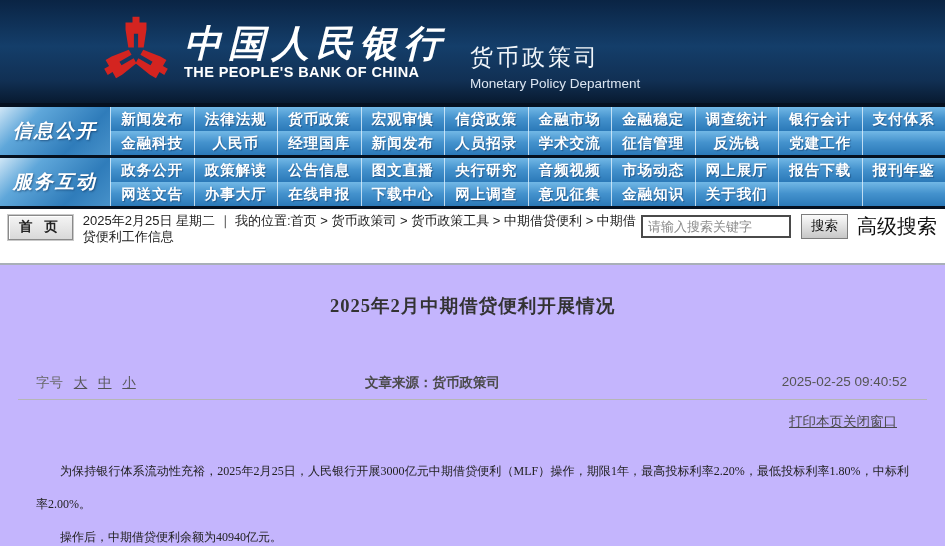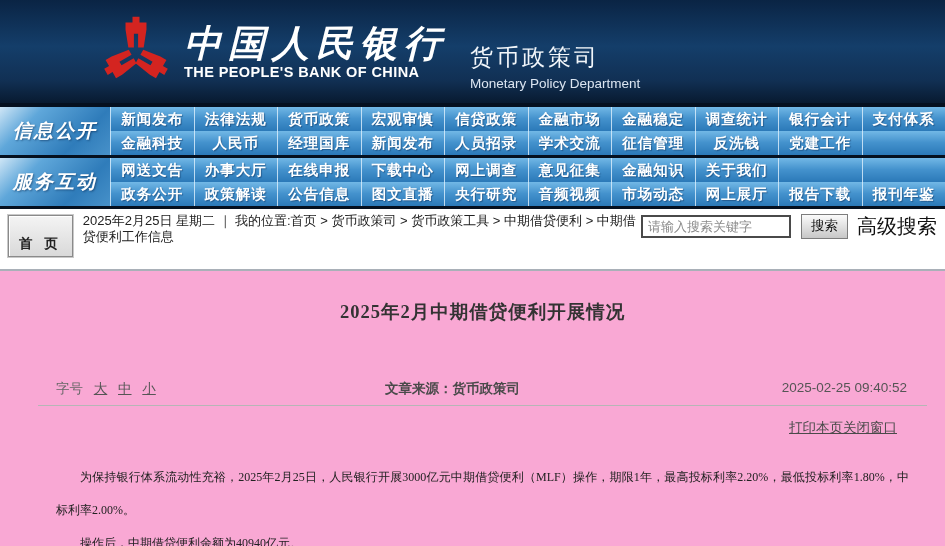--- a/index.html
+++ b/index.html
@@ -50,21 +50,21 @@
     color: #fff; font-weight: bold; font-size: 14.5px; letter-spacing: 1px;
     border-left: 1px solid rgba(222,240,252,.8);
     text-shadow: 1px 1px 1px rgba(10,40,80,.45);
     cursor: pointer; white-space: nowrap; overflow: hidden;
   }
   .nav-cell.empty { cursor: default; }
 
   
   .crumbbar { flex: none; background: #fff; padding: 4px 6px 2px; display: flex; align-items: flex-start; }
   .home-btn {
-    flex: none; margin: 2px 0 4px 2px; padding: 19px 10px 3px;
+    flex: none; margin: 2px 0 15px 2px; padding: 2px 10px 3px;
     font-size: 13.5px; font-weight: bold; color: #222; letter-spacing: 4px;
     background: linear-gradient(180deg, #f4f4f4, #d9d9d9);
     border: 1px solid #8a8a8a; outline: 1px solid #c9c9c9;
     box-shadow: inset 1px 1px 0 #ffffff; cursor: pointer; white-space: nowrap;
     font-family: "Liberation Sans", sans-serif;
   }
   .crumb-text { width: 618px; margin-left: 10px; font-size: 13px; line-height: 16px; color: #222; }
   .searchbox { margin-left: auto; display: flex; align-items: center; }
   .search-input {
     width: 150px; height: 23px; border: 2px solid #4a4a4a; padding: 1px 5px;
@@ -76,21 +76,21 @@
     background: linear-gradient(180deg, #fbfbfb, #c7c7c7);
     border: 1px solid #7d7d7d; cursor: pointer; white-space: nowrap;
     font-family: "Liberation Sans", sans-serif;
   }
   .adv-search { margin-left: 9px; margin-right: 2px; font-size: 20px; color: #111; cursor: pointer; white-space: nowrap; }
 
   .white-gap { height: 6px; background: #fff; flex: none; }
   .content-rule { height: 2px; background: #a9b0b8; flex: none; }
 
   
-  .content { flex: 1; background: #f9a8d4; overflow: hidden; padding-left: 20px; }
+  .content { flex: 1; background: #c4b5fd; overflow: hidden; }
   .article-title {
     margin-top: 28px; text-align: center;
     font-family: "Liberation Serif", serif;
     font-size: 18.5px; font-weight: bold; color: #333; letter-spacing: 1px;
   }
   .meta { position: relative; margin: 56px 20px 0; height: 18px; font-size: 13.5px; color: #666; }
   .fontsize { margin-left: 16px; }
   .fontsize a { color: #555; text-decoration: underline; margin-left: 7px; cursor: pointer; }
   .source { position: absolute; left: 345px; top: 0; font-weight: bold; color: #4a4a4a; }
   .time { position: absolute; right: 18px; top: 0; color: #555; }
@@ -156,43 +156,43 @@
           <div class="nav-cell">反洗钱</div>
           <div class="nav-cell">党建工作</div>
           <div class="nav-cell empty"></div>
         </div>
       </div>
     </div>
     <div class="nav-group">
       <div class="nav-section-label">服务互动</div>
       <div class="nav-rows">
         <div class="nav-row">
+          <div class="nav-cell">政务公开</div>
+          <div class="nav-cell">政策解读</div>
+          <div class="nav-cell">公告信息</div>
+          <div class="nav-cell">图文直播</div>
+          <div class="nav-cell">央行研究</div>
+          <div class="nav-cell">音频视频</div>
+          <div class="nav-cell">市场动态</div>
+          <div class="nav-cell">网上展厅</div>
+          <div class="nav-cell">报告下载</div>
+          <div class="nav-cell">报刊年鉴</div>
+        </div>
+        <div class="nav-row">
           <div class="nav-cell">网送文告</div>
           <div class="nav-cell">办事大厅</div>
           <div class="nav-cell">在线申报</div>
           <div class="nav-cell">下载中心</div>
           <div class="nav-cell">网上调查</div>
           <div class="nav-cell">意见征集</div>
           <div class="nav-cell">金融知识</div>
           <div class="nav-cell">关于我们</div>
           <div class="nav-cell empty"></div>
           <div class="nav-cell empty"></div>
         </div>
-        <div class="nav-row">
-          <div class="nav-cell">政务公开</div>
-          <div class="nav-cell">政策解读</div>
-          <div class="nav-cell">公告信息</div>
-          <div class="nav-cell">图文直播</div>
-          <div class="nav-cell">央行研究</div>
-          <div class="nav-cell">音频视频</div>
-          <div class="nav-cell">市场动态</div>
-          <div class="nav-cell">网上展厅</div>
-          <div class="nav-cell">报告下载</div>
-          <div class="nav-cell">报刊年鉴</div>
-        </div>
       </div>
     </div>
   </nav>
 
   <div class="crumbbar">
     <button class="home-btn">首 页</button>
     <div class="crumb-text">
       <span>2025年2月25日 星期二</span>
       <span>｜</span>
       <span>我的位置:首页 &gt; 货币政策司 &gt; 货币政策工具 &gt; 中期借贷便利 &gt; 中期借贷便利工作信息</span>

